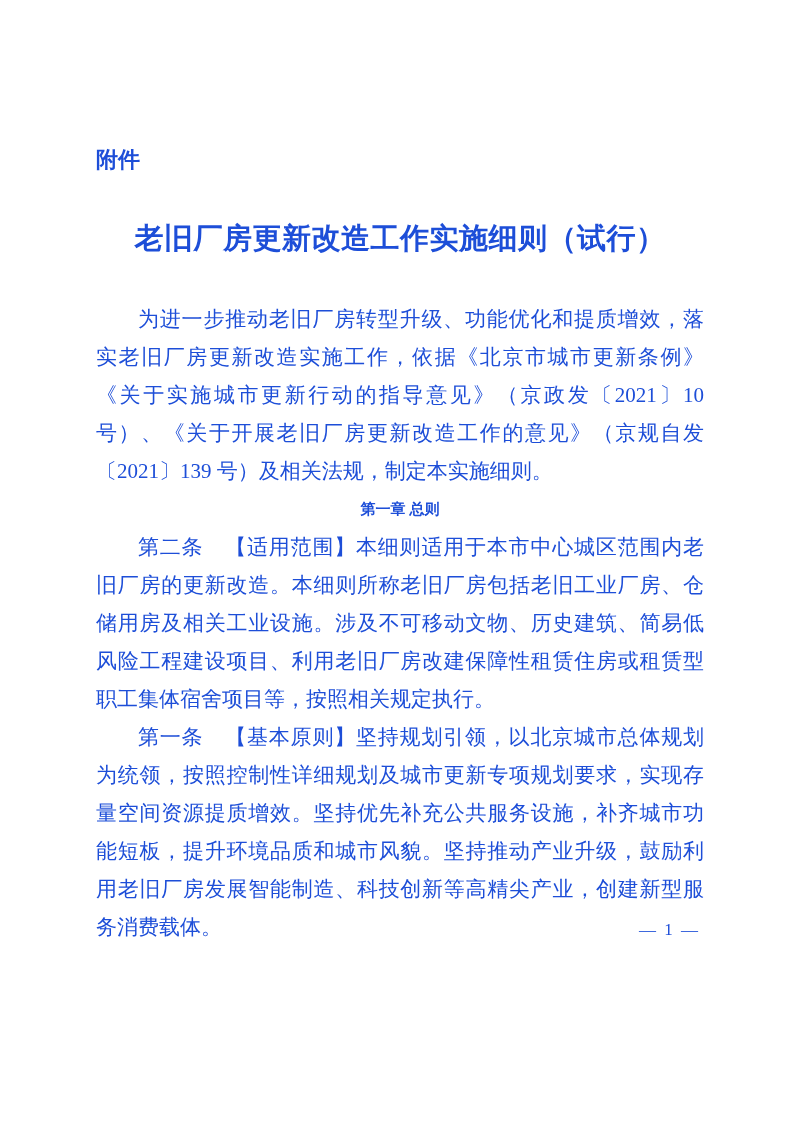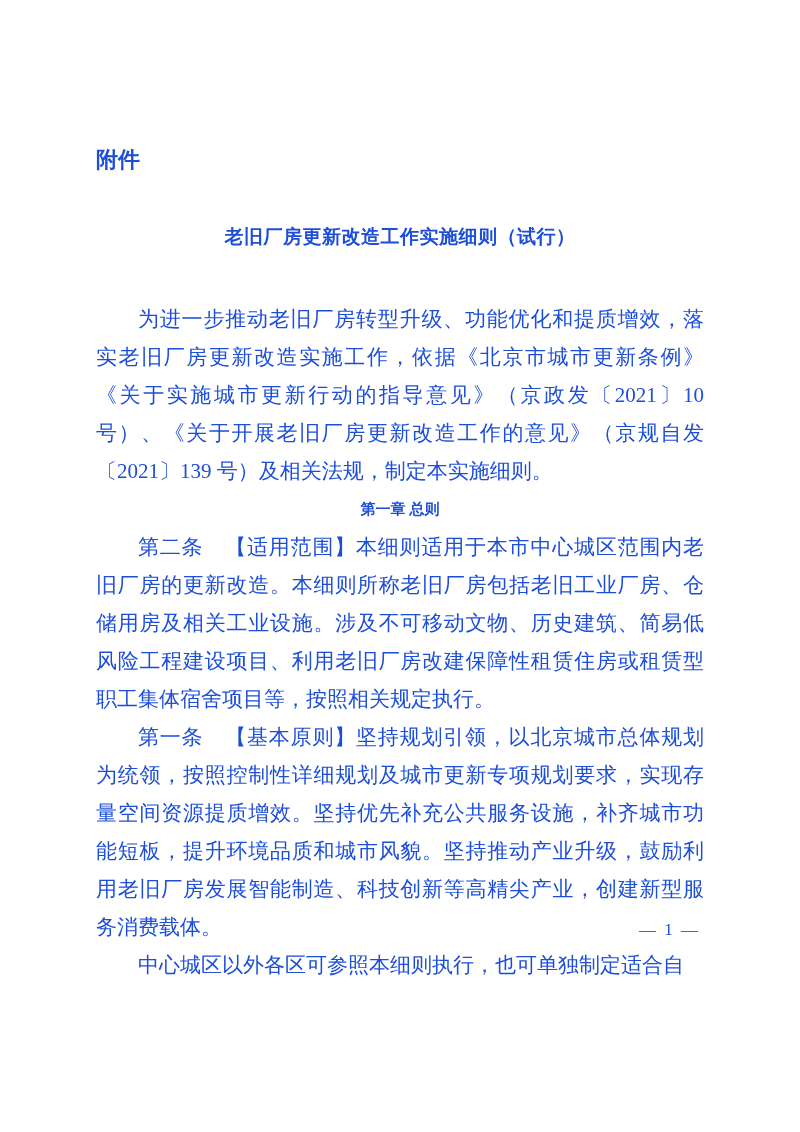--- a/index.html
+++ b/index.html
@@ -25,23 +25,23 @@
     font-size: 22px;
     line-height: 28px;
   }
   .doc-title {
     position: absolute;
     left: 0;
     right: 0;
     top: 218px;
     margin: 0;
     text-align: center;
-    font-family: Liberation Mono, monospace;
+    font-family: Liberation Serif, serif;
     font-weight: bold;
-    font-size: 19px;
+    font-size: 29px;
     line-height: 40px;
     letter-spacing: 0.5px;
   }
   .doc-body {
     position: absolute;
     left: 96px;
     width: 608px;
     top: 300px;
     font-size: 21px;
     line-height: 38px;
@@ -82,18 +82,17 @@
 
   <div class="doc-body">
     <p class="para">为进一步推动老旧厂房转型升级、功能优化和提质增效，落实老旧厂房更新改造实施工作，依据《北京市城市更新条例》《关于实施城市更新行动的指导意见》（京政发〔2021〕10 号）、《关于开展老旧厂房更新改造工作的意见》（京规自发〔2021〕139 号）及相关法规，制定本实施细则。</p>
 
     <p class="chapter-heading">第一章 总则</p>
 
     <p class="para">第二条　【适用范围】本细则适用于本市中心城区范围内老旧厂房的更新改造。本细则所称老旧厂房包括老旧工业厂房、仓储用房及相关工业设施。涉及不可移动文物、历史建筑、简易低风险工程建设项目、利用老旧厂房改建保障性租赁住房或租赁型职工集体宿舍项目等，按照相关规定执行。</p>
 
     <p class="para">第一条　【基本原则】坚持规划引领，以北京城市总体规划为统领，按照控制性详细规划及城市更新专项规划要求，实现存量空间资源提质增效。坚持优先补充公共服务设施，补齐城市功能短板，提升环境品质和城市风貌。坚持推动产业升级，鼓励利用老旧厂房发展智能制造、科技创新等高精尖产业，创建新型服务消费载体。</p>
 
-    <p class="para">中心城区以外各区可参照本细则执行，也可单独制定适合自</p>
   </div>
 
   <div class="page-number">— 1 —</div>
 
 </div>
 
 </body></html>

